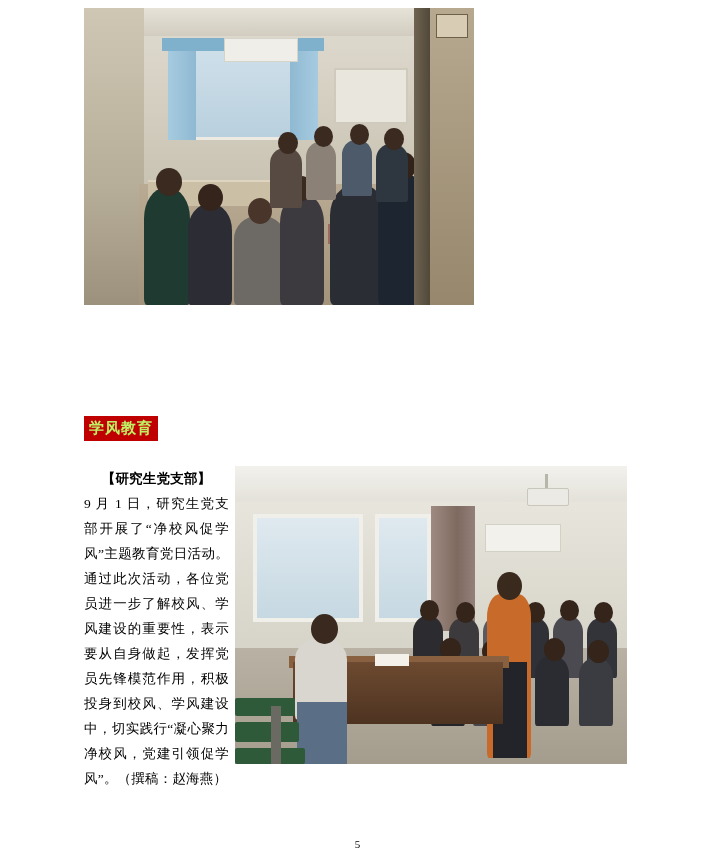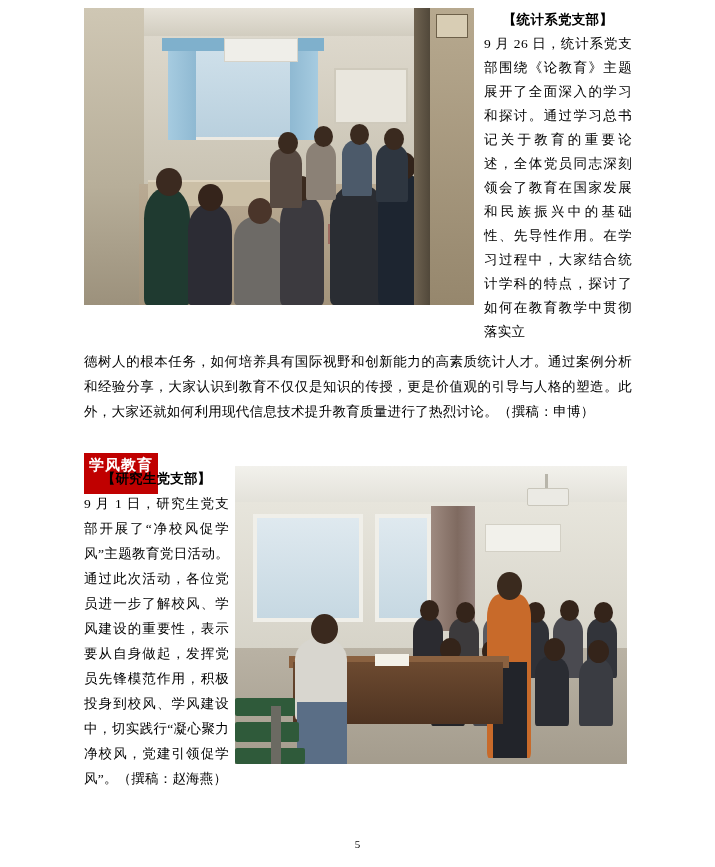--- a/index.html
+++ b/index.html
@@ -65,28 +65,27 @@
     text-justify: inter-ideograph;
     letter-spacing: 0.3px;
   }
 
   
   .banner {
     position: absolute;
     left: 84px;
     top: 416px;
     background: #c00000;
-    color: #ffffff;
+    color: #bef264;
     font-family: "Liberation Sans", "DejaVu Sans", sans-serif;
     font-weight: bold;
     font-size: 15px;
     line-height: 22px;
-    padding: 1px 5px 18px 5px;
+    padding: 1px 5px 2px 5px;
     letter-spacing: 1px;
-    margin-top: 37px;
   }
 
   
   .sec2 {
     position: absolute;
     left: 84px;
     top: 466px;
     width: 548px;
     display: flex;
     align-items: flex-start;
@@ -310,27 +309,22 @@
         <div class="head" style="left:266px;top:116px;width:19px;height:21px;background:#3a2a1f;"></div>
 
         <div class="sil" style="left:292px;top:136px;width:32px;height:58px;background:#2e3640;"></div>
         <div class="head" style="left:300px;top:120px;width:20px;height:22px;background:#3a2a1f;"></div>
 
         <div class="p1-pillar"></div>
         <div class="p1-doorpanel"></div>
         <div class="p1-sign"></div>
       </div>
 
-      <div class="sec1-text">
-        <div class="sec1-title">【统计系党支部】</div>
-        <div>9 月 26 日，统计系党支部围绕《论教育》主题展开了全面深入的学习和探讨。通过学习总书记关于教育的重要论述，全体党员同志深刻领会了教育在国家发展和民族振兴中的基础性、先导性作用。在学习过程中，大家结合统计学科的特点，探讨了如何在教育教学中贯彻落实立</div>
-      </div>
     </div>
 
-    <div class="sec1-bottom">德树人的根本任务，如何培养具有国际视野和创新能力的高素质统计人才。通过案例分析和经验分享，大家认识到教育不仅仅是知识的传授，更是价值观的引导与人格的塑造。此外，大家还就如何利用现代信息技术提升教育质量进行了热烈讨论。（撰稿：申博）</div>
   </div>
 
   <div class="banner">学风教育</div>
 
   <div class="sec2">
     <div class="sec2-text">
       <div class="sec2-title">【研究生党支部】</div>
       <div>9 月 1 日，研究生党支部开展了“净校风促学风”主题教育党日活动。通过此次活动，各位党员进一步了解校风、学风建设的重要性，表示要从自身做起，发挥党员先锋模范作用，积极投身到校风、学风建设中，切实践行“凝心聚力净校风，党建引领促学风”。（撰稿：赵海燕）</div>
     </div>
 

